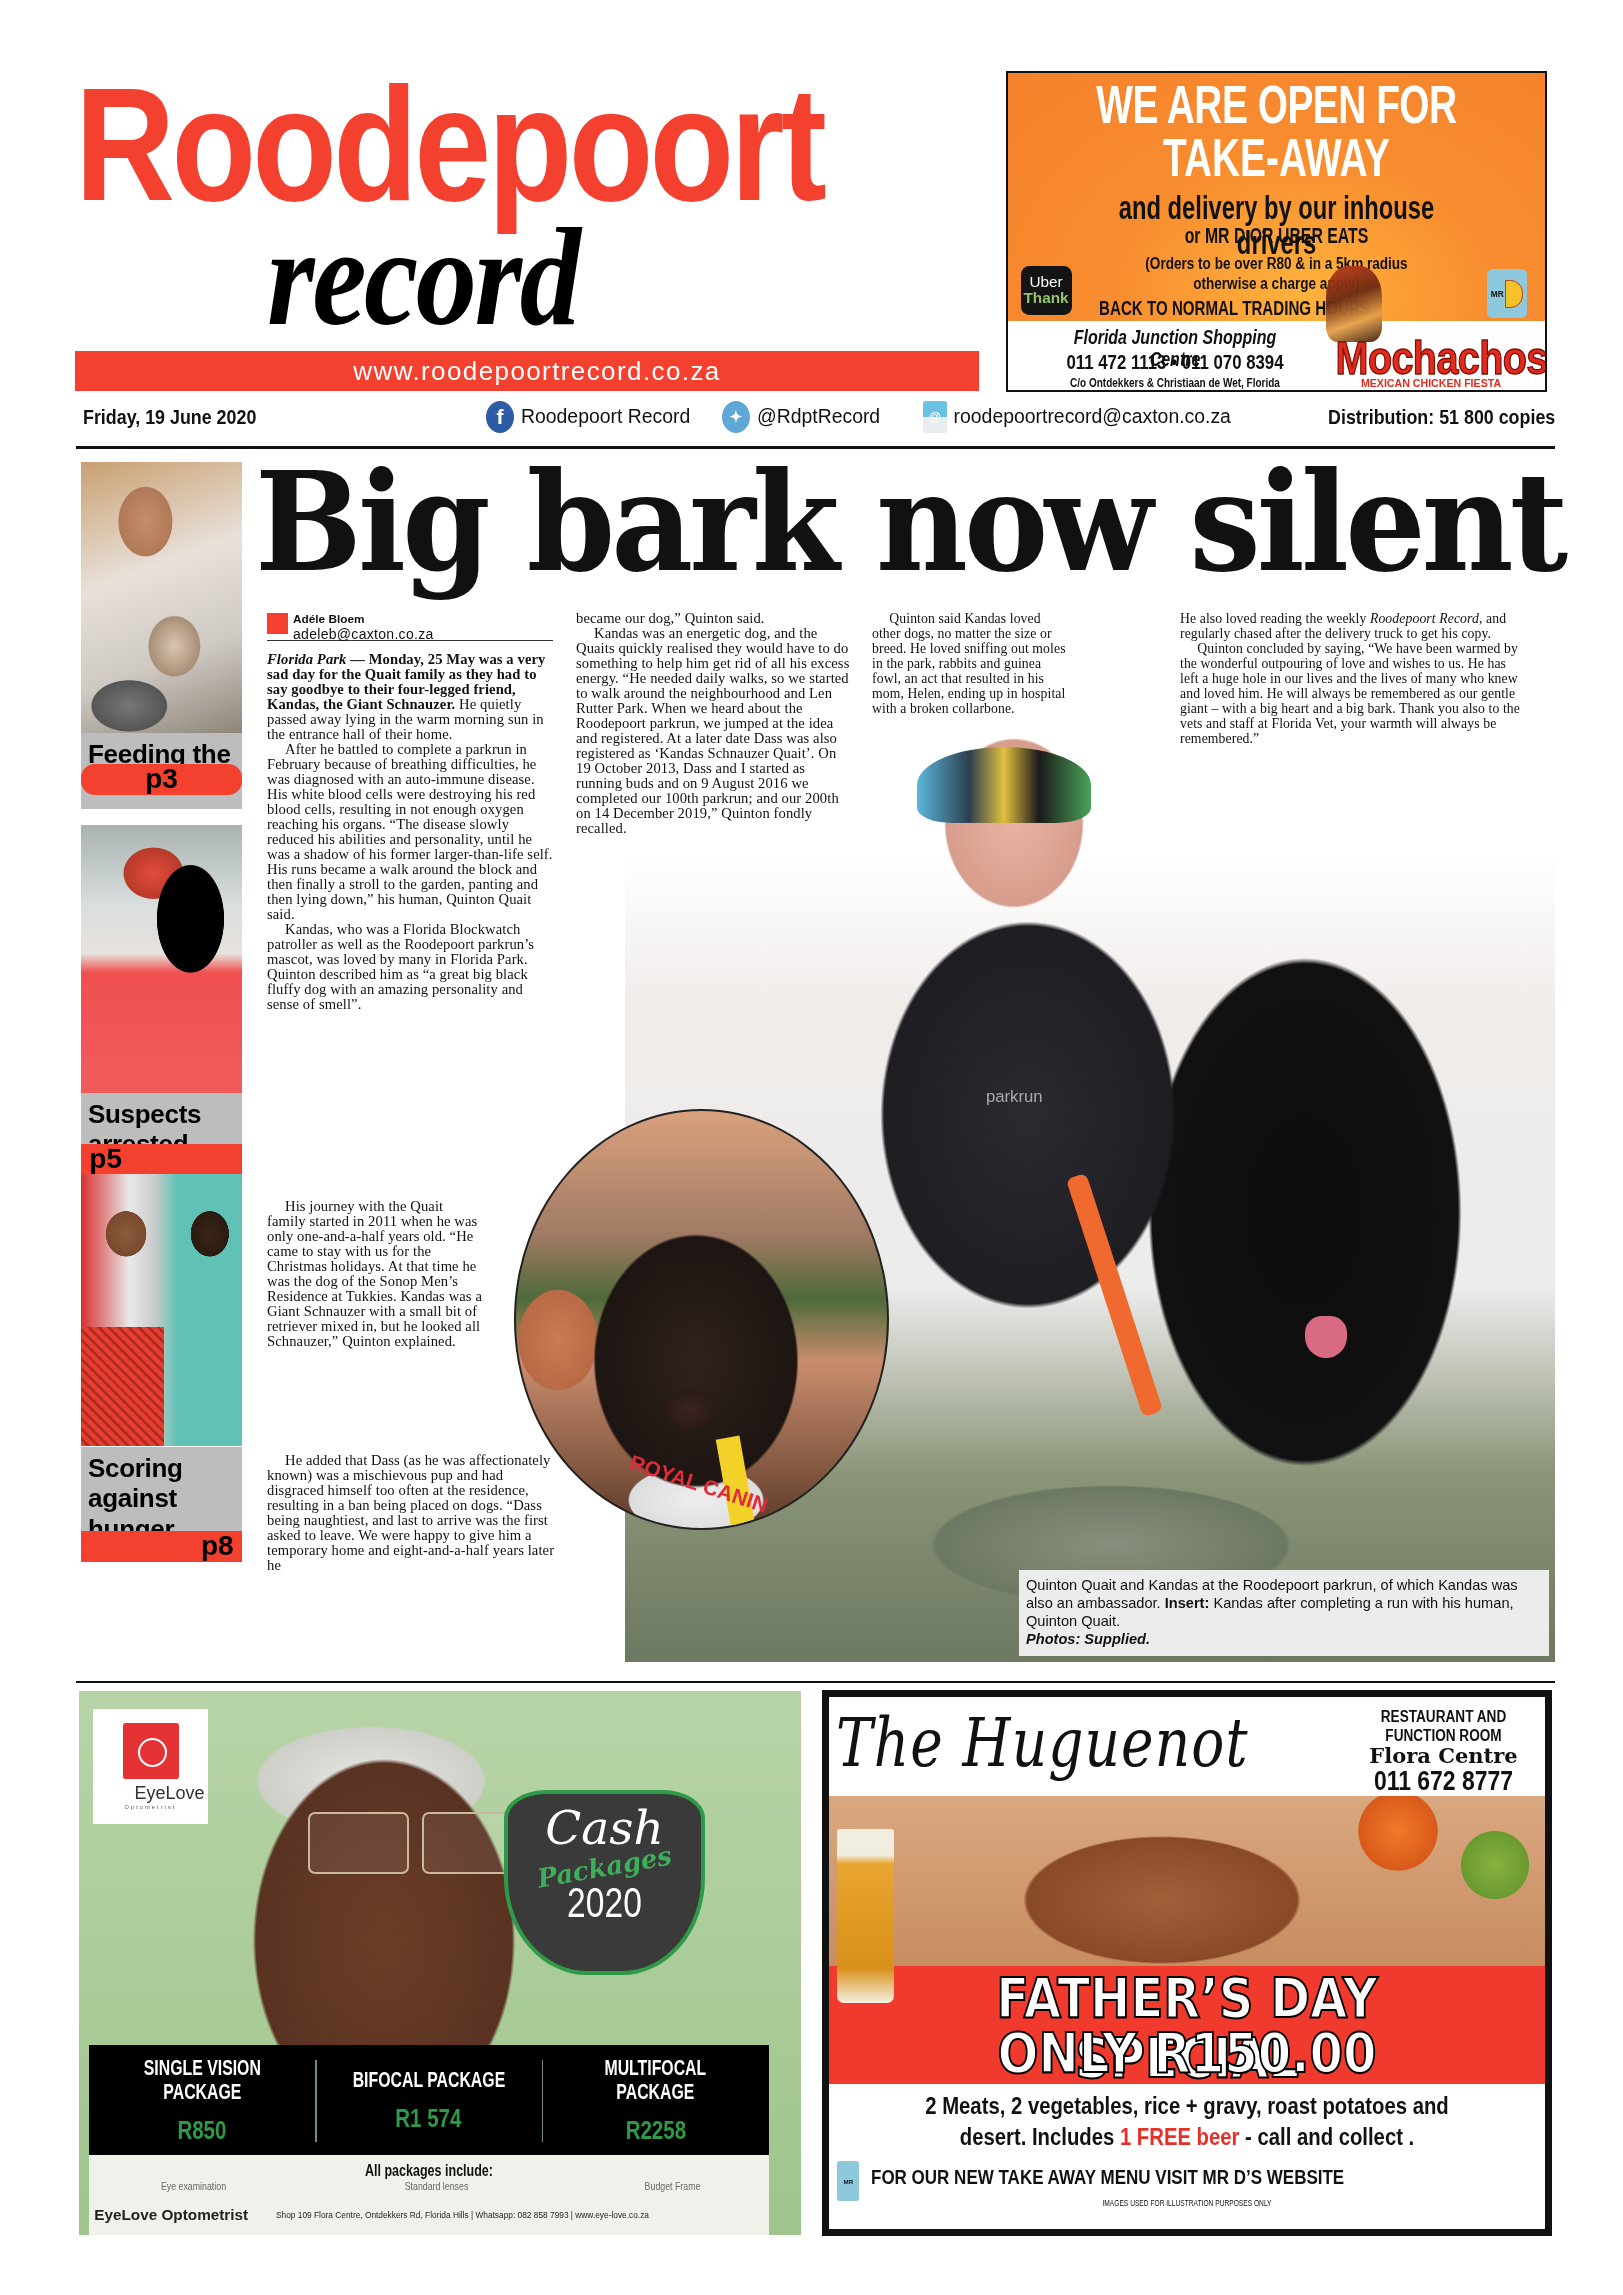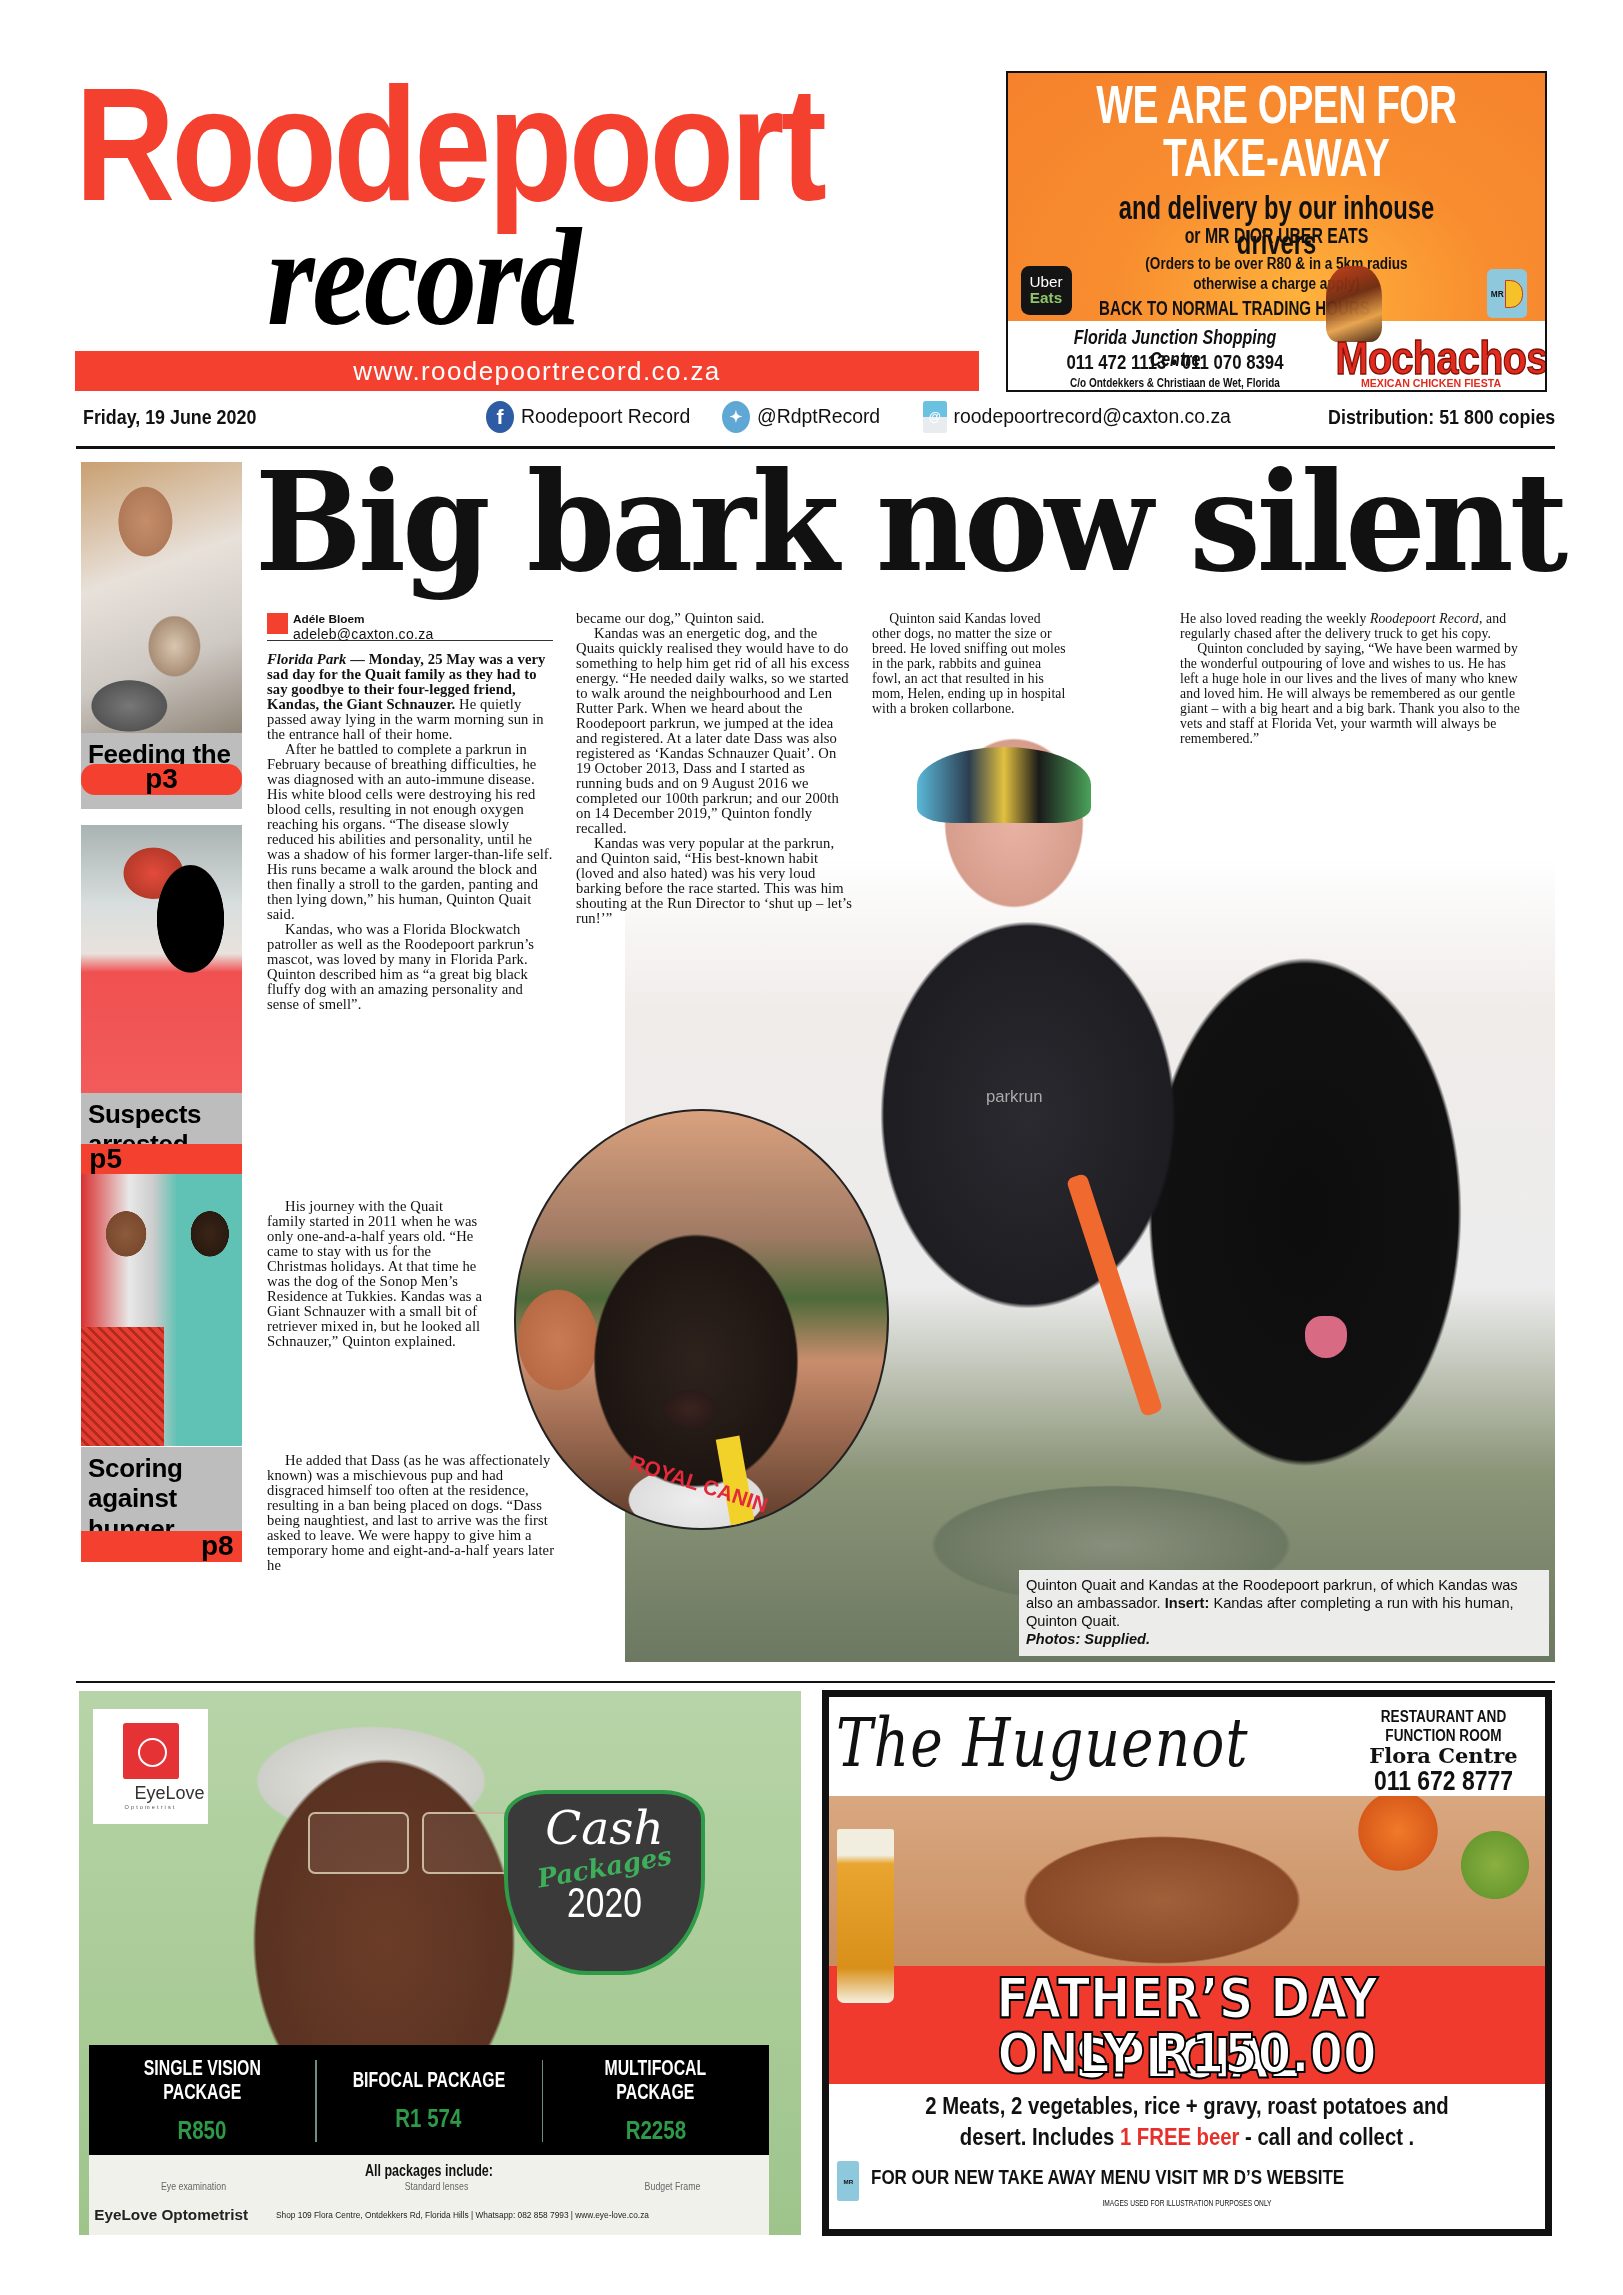--- a/index.html
+++ b/index.html
@@ -250,21 +250,21 @@
   <div class="orange"></div>
   <div class="abs condensed" id="moch-h1">WE ARE OPEN FOR</div>
   <div class="abs condensed" id="moch-h2">TAKE-AWAY</div>
   <div class="abs condensed" id="moch-h3">and delivery by our inhouse drivers</div>
   <div class="abs condensed" id="moch-h4">or MR D OR UBER  EATS</div>
   <div class="abs condensed" id="moch-h5">(Orders to be over R80 &amp; in a 5km radius</div>
   <div class="abs condensed" id="moch-h6">otherwise a charge apply)</div>
   <div class="abs condensed" id="moch-h7">BACK TO NORMAL TRADING HOURS</div>
   <div class="abs" id="uber-icon">
     <span class="u">Uber</span>
-    <span class="e">Eats</span>
+    <span class="e">Thank</span>
   </div>
   <div class="abs" id="mrd-icon">
     <span>MR</span>
       <div class="d"></div>
   </div>
   <div class="abs" id="moch-chief"></div>
   <div class="abs condensed" id="moch-loc">Florida Junction Shopping Centre</div>
   <div class="abs condensed" id="moch-phone">011 472 1113 • 011 070 8394</div>
   <div class="abs condensed" id="moch-addr">C/o Ontdekkers &amp; Christiaan de Wet, Florida</div>
   <div class="abs condensed" id="moch-brand">Mochachos</div>
@@ -326,21 +326,20 @@
 </div>
 <div class="abs col" id="col1b">
   <p class="in">His journey with the Quait family started in 2011 when he was only one-and-a-half years old. “He came to stay with us for the Christmas holidays. At that time he was the dog of the Sonop Men’s Residence at Tukkies. Kandas was a Giant Schnauzer with a small bit of retriever mixed in, but he looked all Schnauzer,” Quinton explained.</p>
 </div>
 <div class="abs col" id="col1c">
   <p class="in">He added that Dass (as he was affectionately known) was a mischievous pup and had disgraced himself too often at the residence, resulting in a ban being placed on dogs. “Dass being naughtiest, and last to arrive was the first asked to leave. We were happy to give him a temporary home and eight-and-a-half years later he</p>
 </div>
 <div class="abs col" id="col2">
   <p>became our dog,” Quinton said.</p>
   <p class="in">Kandas was an energetic dog, and the Quaits quickly realised they would have to do something to help him get rid of all his excess energy. “He needed daily walks, so we started to walk around the neighbourhood and Len Rutter Park. When we heard about the Roodepoort parkrun, we jumped at the idea and registered. At a later date Dass was also registered as ‘Kandas Schnauzer Quait’. On 19 October 2013, Dass and I started as running buds and on 9 August 2016 we completed our 100th parkrun; and our 200th on 14 December 2019,” Quinton fondly recalled.</p>
-  <p class="in">Kandas was very popular at the parkrun, and Quinton said, “His best-known habit (loved and also hated) was his very loud barking before the race started. This was him shouting at the Run Director to ‘shut up – let’s run!’”</p>
 </div>
 <div class="abs col" id="col3" style="width:208px">
   <p class="in">Quinton said Kandas loved other dogs, no matter the size or breed. He loved sniffing out moles in the park, rabbits and guinea fowl, an act that resulted in his mom, Helen, ending up in hospital with a broken collarbone.</p>
 </div>
 <div class="abs col" id="col4">
   <p><span>He also loved reading the weekly </span><i>Roodepoort Record</i><span>, and regularly chased after the delivery truck to get his copy.</span></p>
   <p class="in">Quinton concluded by saying, “We have been warmed by the wonderful outpouring of love and wishes to us. He has left a huge hole in our lives and the lives of many who knew and loved him. He will always be remembered as our gentle giant – with a big heart and a big bark. Thank you also to the vets and staff at Florida Vet, your warmth will always be remembered.”</p>
 </div>
 
 <div class="abs" id="inset-photo">

